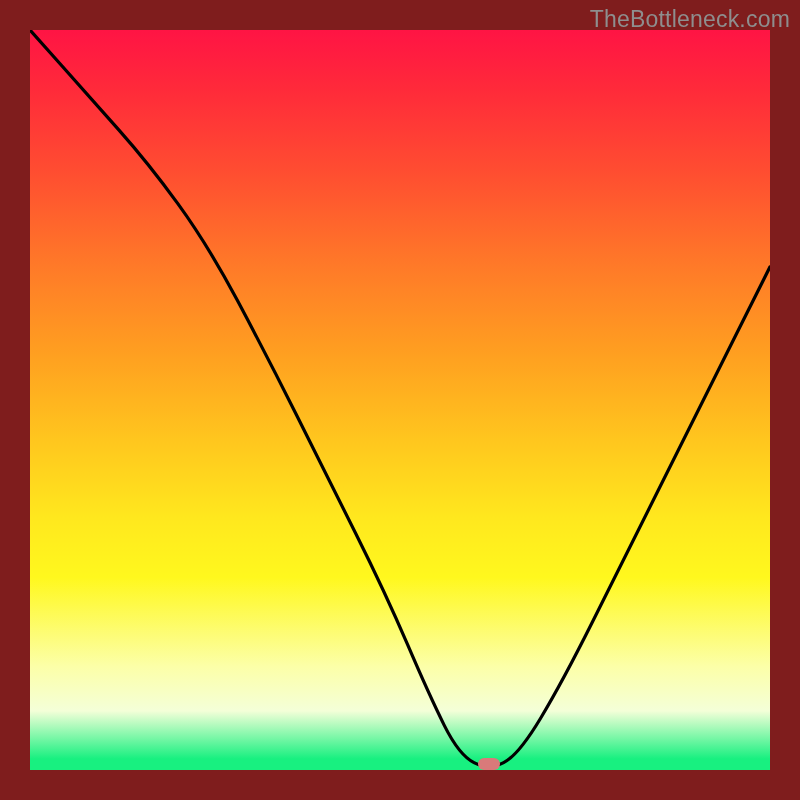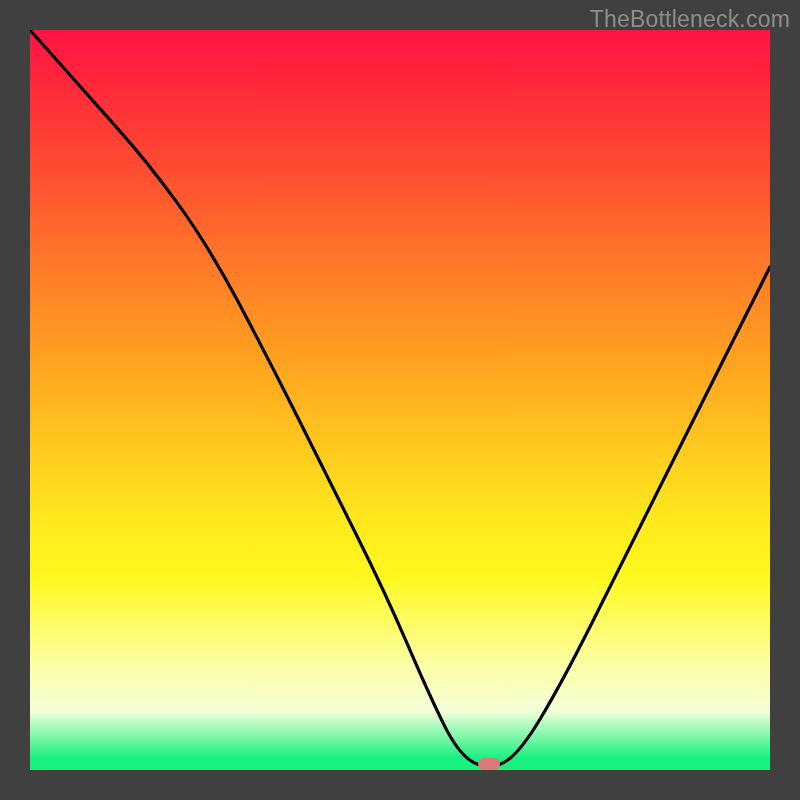--- a/index.html
+++ b/index.html
@@ -8,21 +8,21 @@
     width: 800px;
     height: 800px;
     background: #000;
     overflow: hidden;
     font-family: Arial, Helvetica, sans-serif;
   }
   .frame {
     position: relative;
     width: 800px;
     height: 800px;
-    background: #404040;
+    background: #7f1d1d;
   }
   .plot-area {
     position: absolute;
     left: 30px;
     top: 30px;
     width: 740px;
     height: 740px;
     background: linear-gradient(
       to bottom,
       #ff1444 0%,

